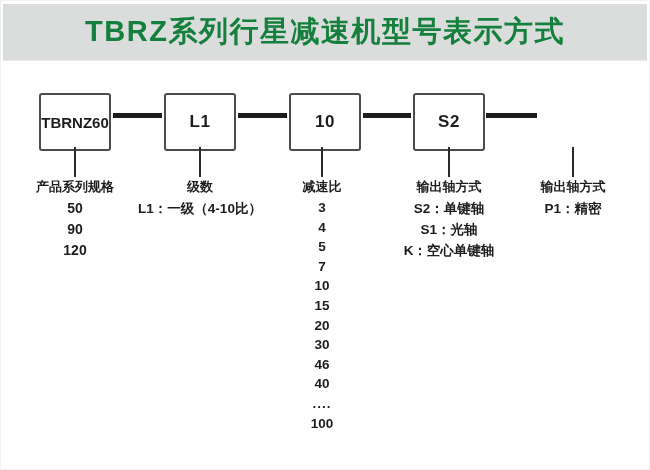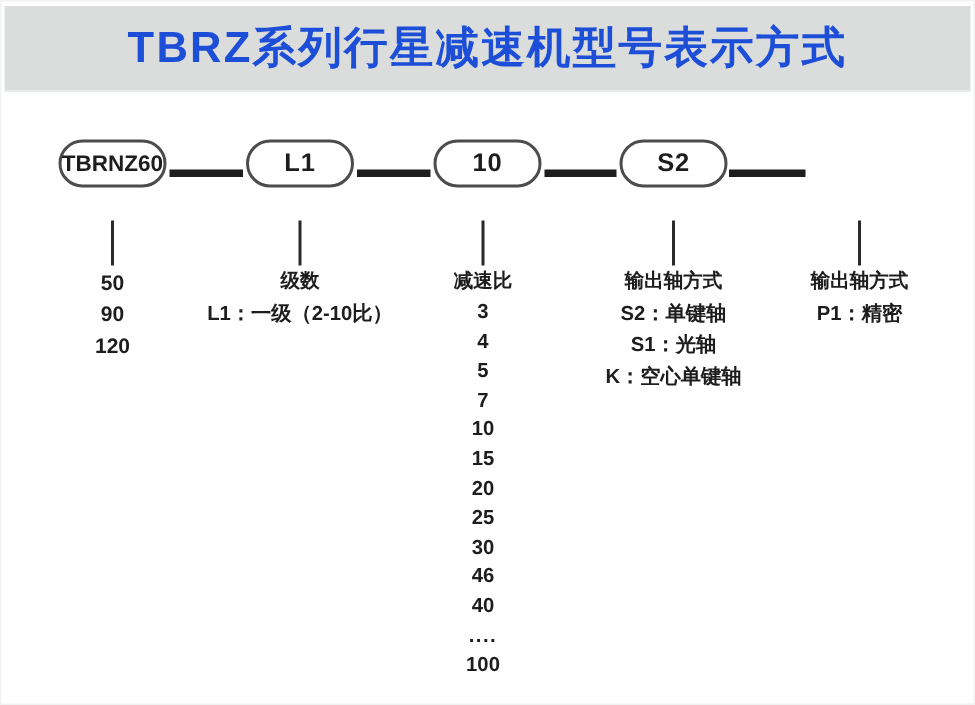--- a/index.html
+++ b/index.html
@@ -9,25 +9,25 @@
     font-family:"Liberation Sans","DejaVu Sans",sans-serif;
     color:#1d1d1d;
   }
   .title-band{
     position:absolute;left:2px;right:2px;top:3px;height:56px;
     background:#dbdddd;border-bottom:1px solid #e9eaea;
     display:flex;align-items:center;justify-content:center;
   }
   .title-band h1{
     margin:0;font-size:29px;font-weight:bold;letter-spacing:1.5px;
-    color:#1d4ed8;white-space:nowrap;
+    color:#15803d;white-space:nowrap;
   }
   .code-box{
-    position:absolute;top:92px;width:72px;height:32px;box-sizing:border-box;
-    border:2px solid #4c4c4c;border-radius:18px;background:#ffffff;
+    position:absolute;top:92px;width:72px;height:58px;box-sizing:border-box;
+    border:2px solid #4c4c4c;border-radius:3px;background:#ffffff;
     display:flex;align-items:center;justify-content:center;
     font-weight:bold;font-size:17px;letter-spacing:0.5px;
   }
   .code-box.wide-text{font-size:15px;letter-spacing:0;}
   .connector{
     position:absolute;top:112px;height:5px;background:#1d1d1d;
   }
   .stem{
     position:absolute;top:146px;height:30px;width:2px;background:#2a2a2a;
   }
@@ -63,40 +63,40 @@
   <div class="connector" style="left:362px;width:48px"></div>
   <div class="connector" style="left:485px;width:51px"></div>
 
   <div class="stem" style="left:73px"></div>
   <div class="stem" style="left:198px"></div>
   <div class="stem" style="left:320px"></div>
   <div class="stem" style="left:447px"></div>
   <div class="stem" style="left:571px"></div>
 
   <div class="col" style="left:14px;width:120px">
+    <div class="col-header">产品系列规格</div>
     <div class="col-item">50</div>
     <div class="col-item">90</div>
     <div class="col-item">120</div>
   </div>
 
   <div class="col stages" style="left:114px;width:170px">
     <div class="col-header">级数</div>
-    <div class="col-item">L1：一级（2-10比）</div>
+    <div class="col-item">L1：一级（4-10比）</div>
   </div>
 
   <div class="col ratio" style="left:276px;width:90px">
     <div class="col-header">减速比</div>
     <div class="col-item">3</div>
     <div class="col-item">4</div>
     <div class="col-item">5</div>
     <div class="col-item">7</div>
     <div class="col-item">10</div>
     <div class="col-item">15</div>
     <div class="col-item">20</div>
-    <div class="col-item">25</div>
     <div class="col-item">30</div>
     <div class="col-item">46</div>
     <div class="col-item">40</div>
     <div class="col-item dots">....</div>
     <div class="col-item">100</div>
   </div>
 
   <div class="col stages" style="left:378px;width:140px">
     <div class="col-header">输出轴方式</div>
     <div class="col-item">S2：单键轴</div>

